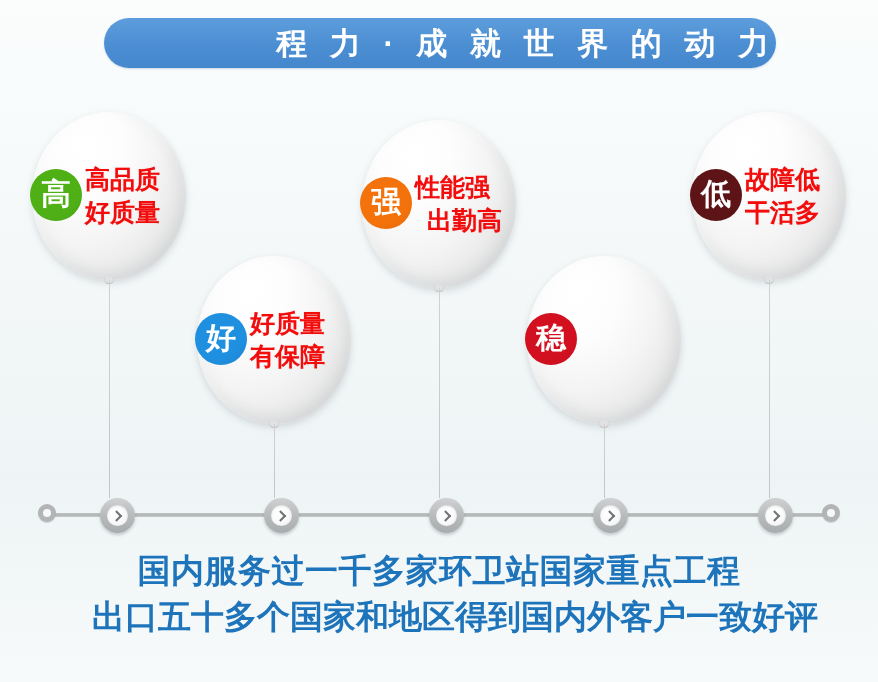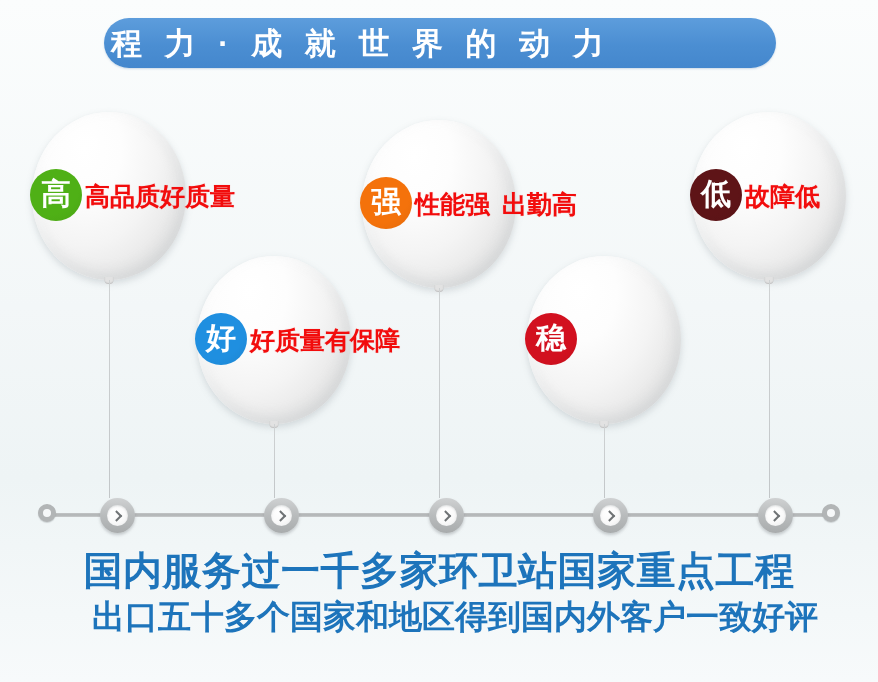--- a/index.html
+++ b/index.html
@@ -26,21 +26,21 @@
   .header-banner {
     position: absolute;
     left: 104px;
     top: 18px;
     width: 672px;
     height: 50px;
     background: linear-gradient(to bottom, #5d9ddc 0%, #4b8ed2 55%, #4487cd 100%);
     border-radius: 25px;
     display: flex;
     align-items: center;
-    justify-content: flex-start;
+    justify-content: flex-end;
     box-shadow: 0 1px 2px rgba(70,120,170,0.25);
   }
   .header-title {
     color: #ffffff;
     font-size: 31px;
     font-weight: bold;
     letter-spacing: 7px;
     text-indent: 7px;
     white-space: nowrap;
     line-height: 1;
@@ -97,21 +97,21 @@
     color: #ffffff;
     font-size: 30px;
     font-weight: bold;
     line-height: 1;
     transform: translateY(-1px);
   }
 
   .phrase {
     margin-left: 3px;
     display: flex;
-    flex-direction: row;
+    flex-direction: column;
     justify-content: center;
     z-index: 2;
   }
   .phrase-line {
     color: #f20c0c;
     font-size: 25px;
     font-weight: bold;
     line-height: 1.32;
     white-space: nowrap;
     letter-spacing: 0px;
@@ -200,21 +200,21 @@
   
   .footer {
     position: absolute;
     left: 0;
     top: 548px;
     width: 878px;
     text-align: center;
   }
   .footer-line {
     color: #1d74bb;
-    font-size: 39px;
+    font-size: 33px;
     font-weight: bold;
     line-height: 46px;
     letter-spacing: 0.5px;
     white-space: nowrap;
   }
   .footer-line.second {
     font-size: 33px;
     letter-spacing: 0px;
     padding-left: 32px;
   }
@@ -277,20 +277,21 @@
         <div class="knot"></div>
       </div>
       <div class="string" style="left: 604px; top: 424px; height: 74px;"></div>
       <div class="balloon" style="left: 692px; top: 112px;">
         <div class="balloon-inner">
           <div class="badge" style="background: radial-gradient(circle at 36% 28%, rgb(94, 20, 23) 0%, rgb(94, 20, 23) 62%, rgba(0, 0, 0, 0.18) 160%), rgb(94, 20, 23);">
             <span class="badge-char">低</span>
           </div>
           <div class="phrase">
             <div class="phrase-line" style="color: rgb(242, 12, 12);">故障低</div>
+            <div class="phrase-line" style="color: rgb(242, 12, 12);">干活多</div>
           </div>
         </div>
         <div class="knot"></div>
       </div>
       <div class="string" style="left: 769px; top: 280px; height: 218px;"></div>
     </div>
 
   <div class="timeline">
     <div class="rail"></div>
     <div class="end-dot left"></div>

